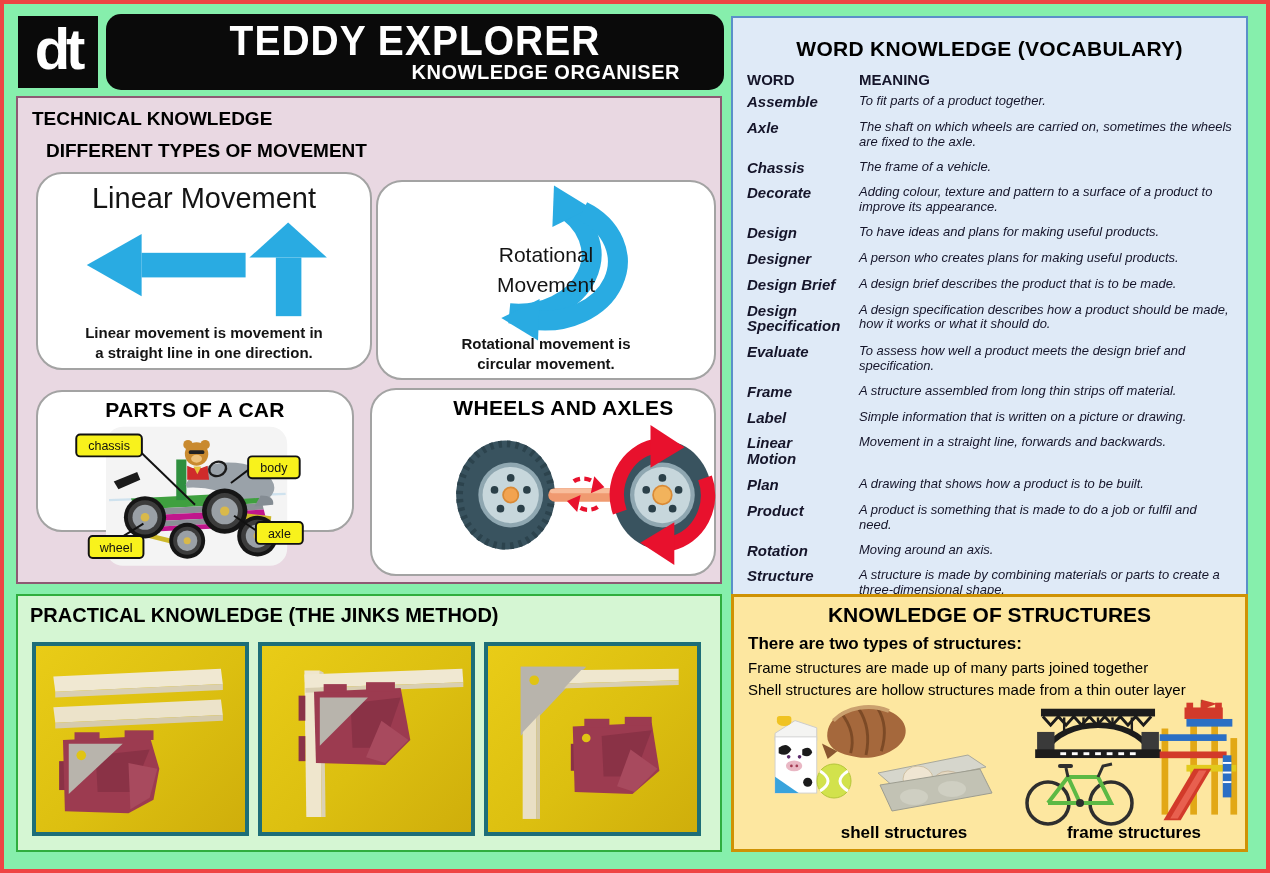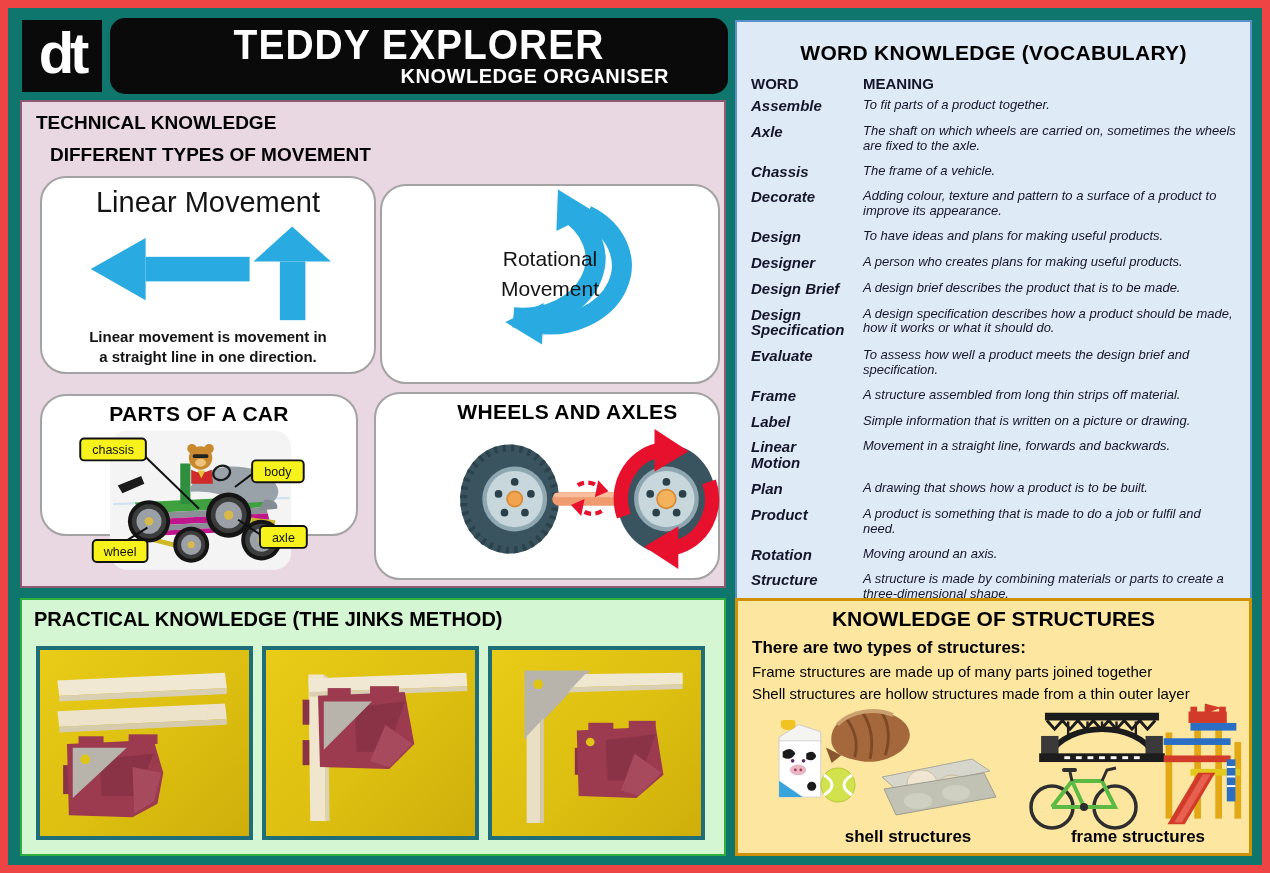--- a/index.html
+++ b/index.html
@@ -1,25 +1,25 @@
 <!DOCTYPE html>
 <html><head>
 <meta charset="utf-8">
 <style>
   html,body{margin:0;padding:0;background:#fff;font-family:"Liberation Sans",sans-serif;}
-  #page{position:relative;width:1270px;height:873px;background:#0f766e;border:8px solid #ef4444;box-sizing:border-box;overflow:hidden;}
+  #page{position:relative;width:1270px;height:873px;background:#86efac;border:4px solid #ef4444;box-sizing:border-box;overflow:hidden;}
   .abs{position:absolute;}
 
   
   #logo{left:14px;top:12px;width:80px;height:72px;background:#0a0a0a;color:#fff;
         display:flex;align-items:center;justify-content:center;font-weight:800;font-size:58px;
         letter-spacing:-4px;line-height:1;padding-bottom:6px;box-sizing:border-box;}
   #banner{left:102px;top:10px;width:618px;height:76px;background:#0a0a0a;border-radius:15px;color:#fff;box-sizing:border-box;}
   #banner .title{text-align:center;font-weight:800;font-size:39px;letter-spacing:1px;margin-top:5px;transform:scaleY(1.08);}
-  #banner .subtitle{text-align:right;font-weight:800;font-size:20px;letter-spacing:.5px;padding-right:59px;margin-top:-2px;}
+  #banner .subtitle{text-align:right;font-weight:800;font-size:20px;letter-spacing:.5px;padding-right:44px;margin-top:-2px;}
 
   
   .panel{box-sizing:border-box;}
   #pink-panel{left:12px;top:92px;width:706px;height:488px;background:#e9d8e2;border:2px solid #8d5a73;}
   #vocab-panel{left:727px;top:12px;width:517px;height:580px;background:#dfeaf7;border:2px solid #5b8fc9;padding:19px 14px;}
   #green-panel{left:12px;top:590px;width:706px;height:258px;background:#d5f6d3;border:2px solid #2fae3e;}
   #yellow-panel{left:727px;top:590px;width:517px;height:258px;background:#fde7a0;border:3px solid #cf9204;}
 
   
   .tech-h1{left:14px;top:10px;font-size:19px;font-weight:800;color:#000;}
@@ -96,20 +96,24 @@
     <div id="rot-card" class="card">
       <svg class="abs" style="left:0;top:2px;" width="336" height="158" viewBox="0 0 300 198">
         <path d="M 104 162 A 92 74 0 0 0 168 28" fill="none" stroke="#29abe2" stroke-width="25"></path>
         <polygon points="160,2 206,30 158,54" fill="#29abe2"></polygon>
         <path d="M 196 34 A 92 74 0 0 1 132 170" fill="none" stroke="#29abe2" stroke-width="25"></path>
         <polygon points="140,196 94,168 142,144" fill="#29abe2"></polygon>
       </svg>
       <div id="rot-title" class="abs">
         <div>Rotational</div>
         <div>Movement</div>
+      </div>
+      <div class="abs card-caption" style="left:0;top:152px;width:100%;">
+        <div>Rotational movement is</div>
+        <div>circular movement.</div>
       </div>
     </div>
 
     <div id="car-card" class="card">
       <div class="small-card-title">PARTS OF A CAR</div>
       <svg width="314" height="150" viewBox="0 0 320 192">
         <rect x="46" y="6" width="232" height="178" rx="22" fill="#f4f4f4"></rect>
         <line x1="50" y1="100" x2="276" y2="92" stroke="#cfe2ee" stroke-width="3"></line>
         <polygon points="56,76 86,64 90,74 62,86" fill="#1b1b1b"></polygon>
         <polygon points="78,98 238,90 246,104 84,112" fill="#3fa03f"></polygon>

